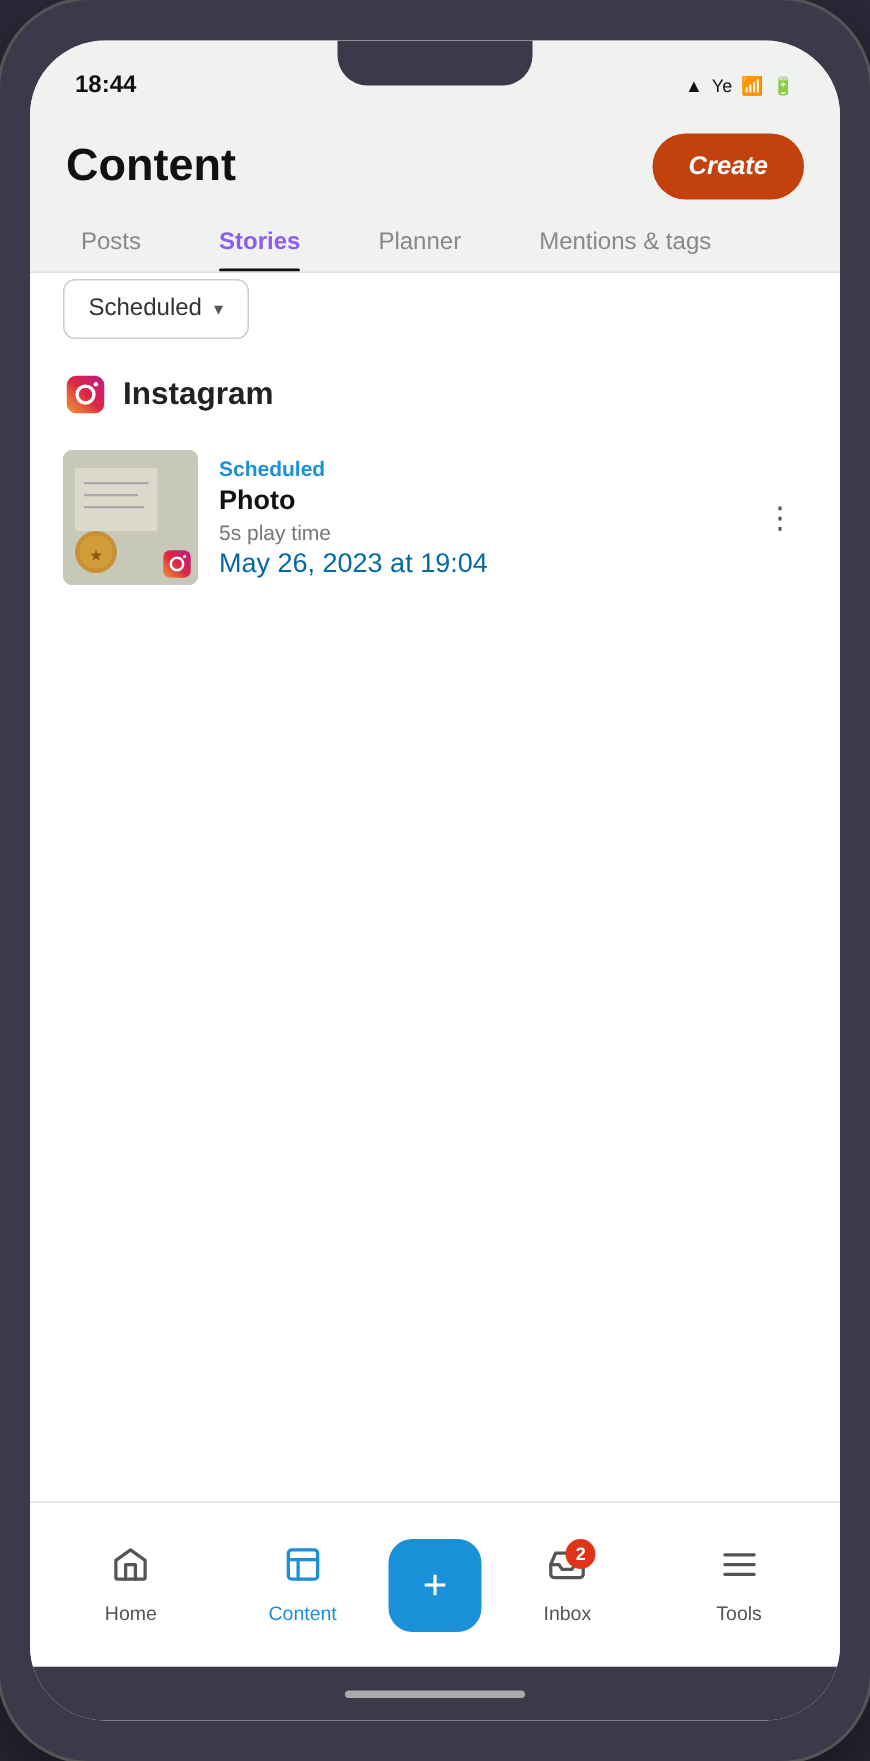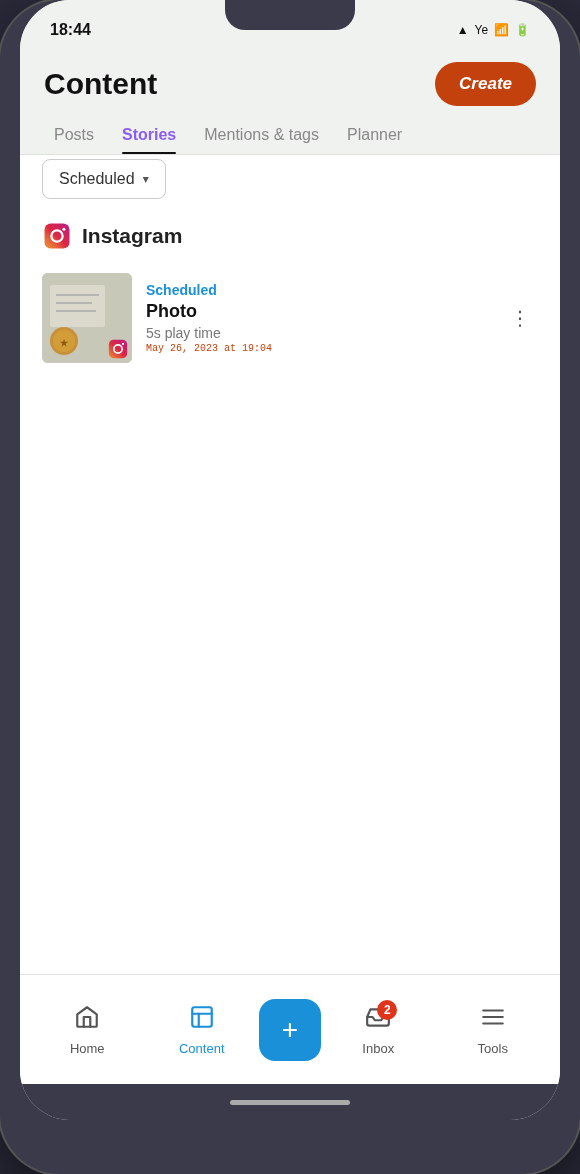--- a/index.html
+++ b/index.html
@@ -11,21 +11,21 @@
       min-height: 100vh;
       font-family: -apple-system, BlinkMacSystemFont, 'Segoe UI', sans-serif;
     }
     .phone-outer {
       width: 580px;
       height: 1174px;
       background: #3a3a4a;
       border-radius: 60px;
       display: flex;
       justify-content: center;
-      align-items: flex-start;
+      align-items: center;
       position: relative;
       box-shadow: 0 0 0 2px #555, 0 20px 60px rgba(0,0,0,0.6);
     }
     .phone-screen {
       width: 540px;
       height: 1120px;
       background: #f0f2f0;
       border-radius: 50px;
       overflow: hidden;
       display: flex;
@@ -95,20 +95,21 @@
       font-style: italic;
     }
     
     .tabs {
       display: flex;
       padding: 0 20px;
       background: #f0f2f0;
       margin-top: 10px;
       flex-shrink: 0;
       overflow: hidden;
+      gap: 24px;
     }
     .tab {
       padding: 10px 14px;
       font-size: 16px;
       color: #888;
       cursor: pointer;
       white-space: nowrap;
       position: relative;
     }
     .tab.active {
@@ -212,23 +213,22 @@
       font-weight: 700;
       color: #111;
       margin-bottom: 3px;
     }
     .post-meta {
       font-size: 14px;
       color: #777;
       margin-bottom: 2px;
     }
     .post-date {
-      font-size: 10px;
-      color: #c2410c;
-      font-family: Liberation Mono, monospace;
+      font-size: 18px;
+      color: #0369a1;
     }
     .post-more {
       color: #555;
       font-size: 20px;
       padding: 8px;
       cursor: pointer;
       align-self: center;
     }
     
     .bottom-nav {
@@ -341,22 +341,22 @@
     </div>
 
     <div class="header">
       <span class="header-title">Content</span>
       <button class="create-btn">Create</button>
     </div>
 
     <div class="tabs">
       <div class="tab">Posts</div>
       <div class="tab active">Stories</div>
+      <div class="tab">Planner</div>
       <div class="tab">Mentions &amp; tags</div>
-      <div class="tab">Planner</div>
     </div>
     <div class="tabs-divider"></div>
 
     <div class="content-area">
       
       <button class="dropdown-btn">
         <span>Scheduled</span>
         <span class="dropdown-chevron">▾</span>
       </button>
 

